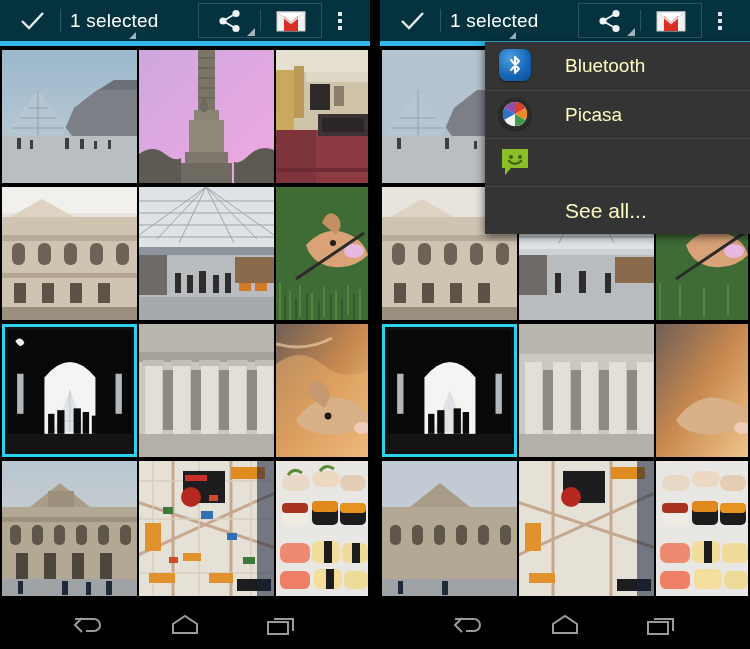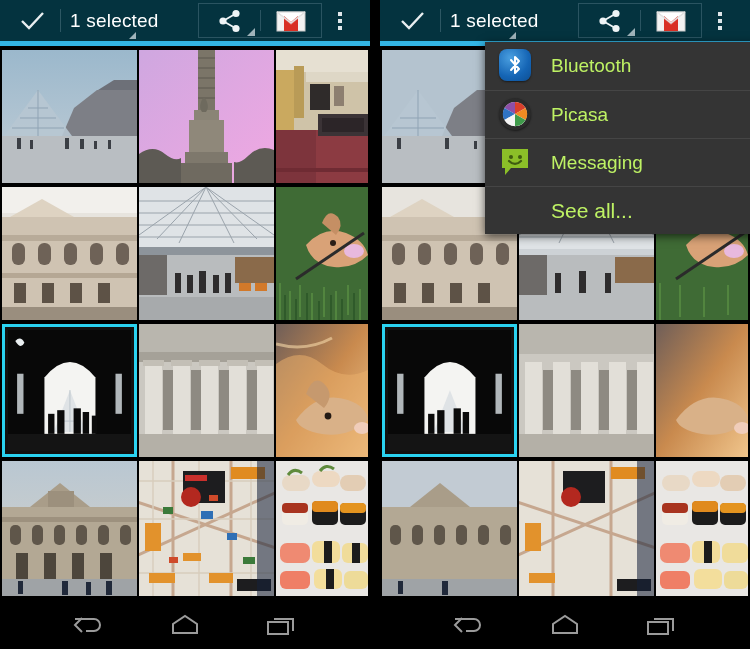--- a/index.html
+++ b/index.html
@@ -179,22 +179,23 @@
     box-sizing: border-box;
   }
   .menu-item + .menu-item { border-top: 1px solid #454545; }
   .menu-icon {
     width: 34px; height: 34px;
     margin-right: 18px;
     flex: 0 0 auto;
     position: relative;
   }
   .menu-label {
-    color: #bef264;
+    color: #fef9c3;
     font-size: 19px;
+    margin-left: 14px;
   }
   .menu-seeall {
     height: 48px;
     display: flex; align-items: center;
     padding-left: 66px;
     border-top: 1px solid #454545;
     box-sizing: border-box;
   }
   .menu-seeall .menu-label { font-size: 21px; }
 
@@ -866,21 +867,20 @@
         <span class="menu-icon">
           <span class="msg-badge">
             <svg width="32" height="32" viewBox="0 0 32 32">
               <path d="M3 3 H29 V22 H12 L6 29 V22 H3 Z" fill="#8bbf28"></path>
               <circle cx="12" cy="11" r="2" fill="#3f5c10"></circle>
               <circle cx="21" cy="11" r="2" fill="#3f5c10"></circle>
               <path d="M10 15 q6 6 12 0" fill="none" stroke="#3f5c10" stroke-width="2.2" stroke-linecap="round"></path>
             </svg>
           </span>
         </span>
-        <span class="menu-label">Messaging</span>
       </div>
       <div class="menu-seeall">
         <span class="menu-label">See all...</span>
       </div>
     </div>
 
     <div class="navbar">
       <div class="navbtn nav-back">
         <svg width="34" height="24" viewBox="0 0 34 24">
           <path d="M10 5 L3 12 L10 19" fill="none" stroke="#9b9b9b" stroke-width="2"></path>

